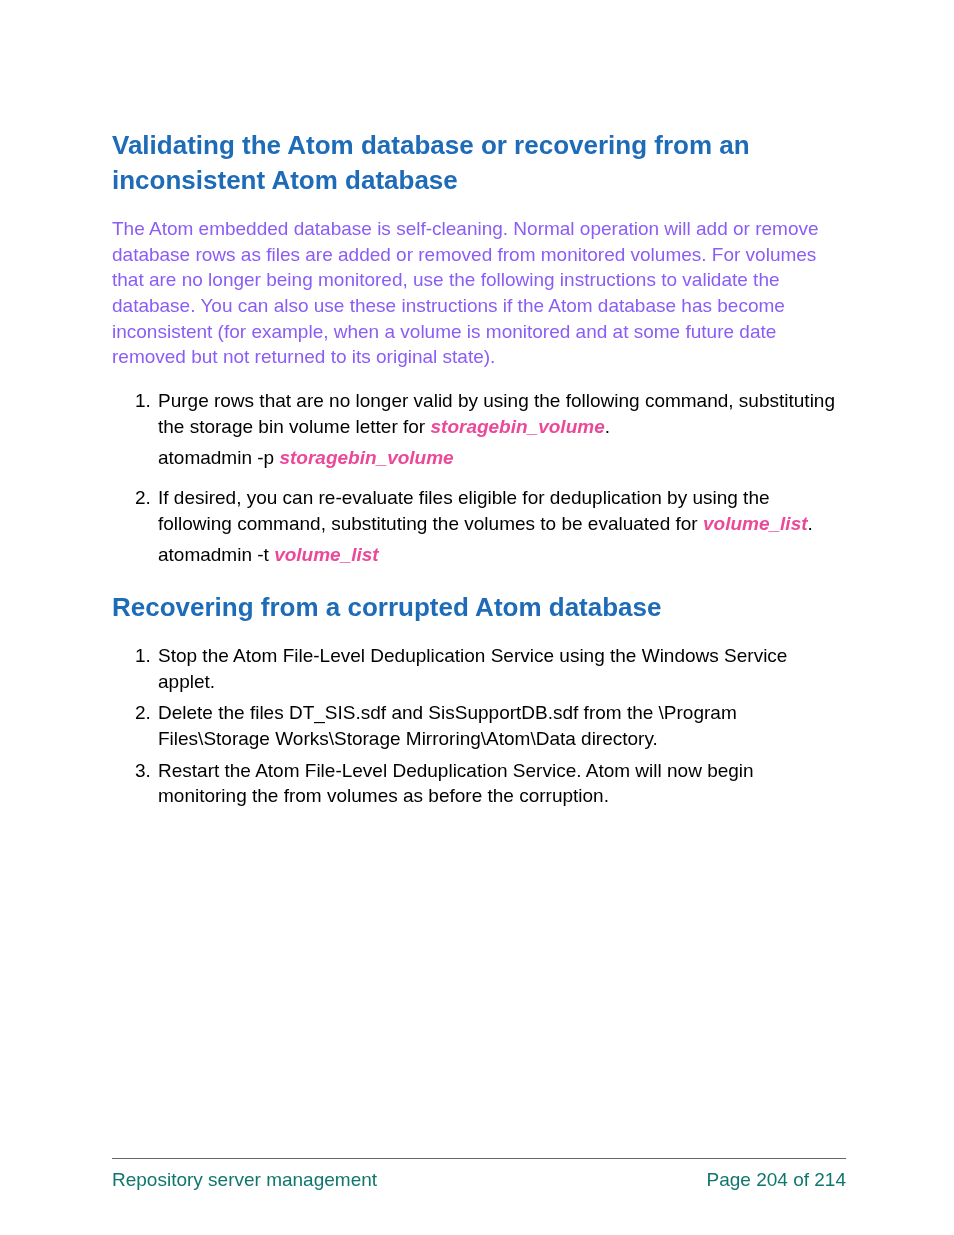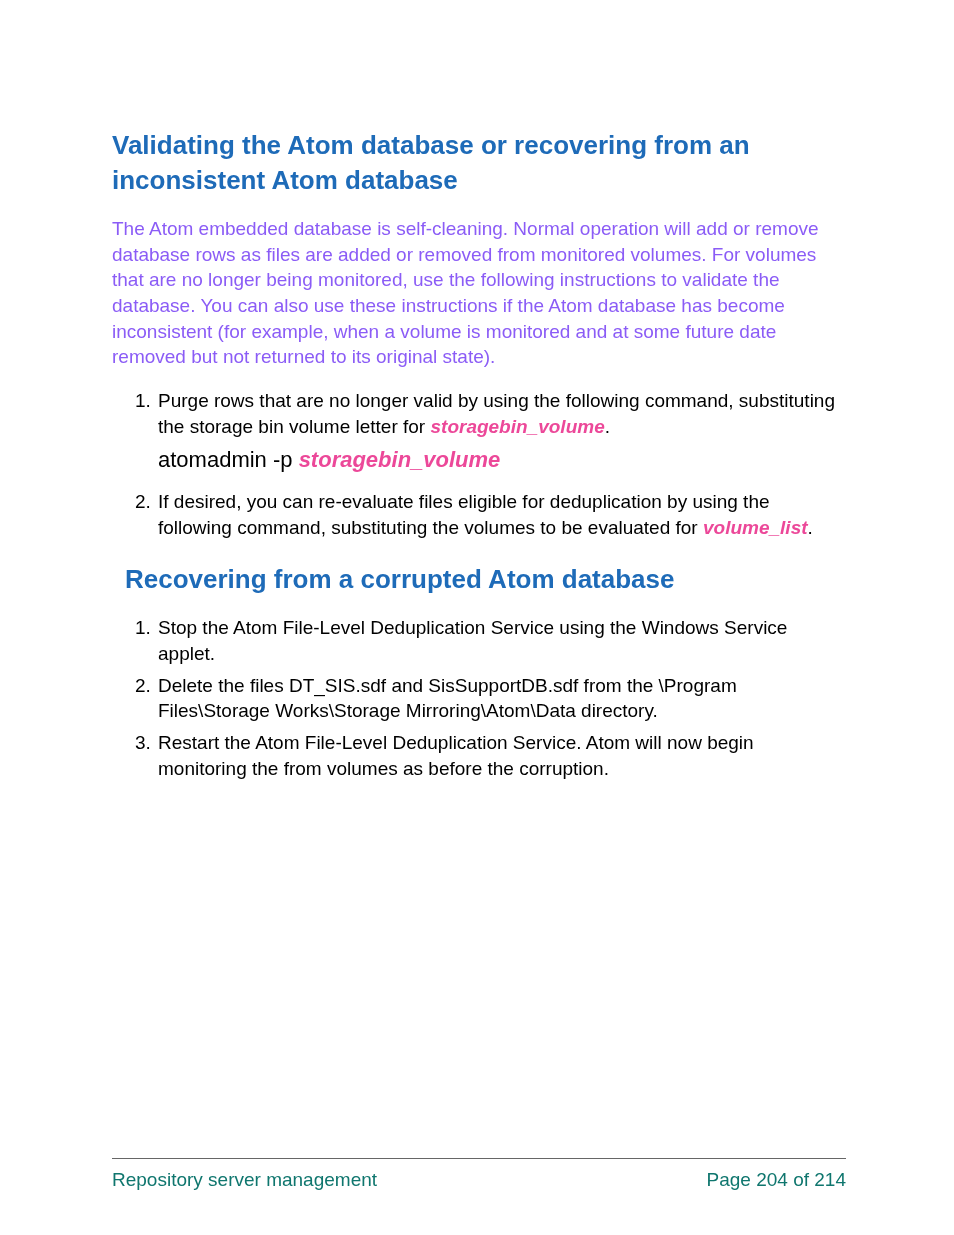--- a/index.html
+++ b/index.html
@@ -17,42 +17,41 @@
   }
   h2.section-title {
     color: #1e6bb8;
     font-size: 26px;
     font-weight: 700;
     margin: 0 0 18px 0;
     line-height: 1.35;
   }
   h2.section-title.second {
     margin-top: 22px;
-    margin-left: 13px;
   }
   p.body {
     font-size: 19px;
     line-height: 1.35;
     margin: 0 0 18px 0;
     color: #8b5cf6;
   }
   ol.steps {
     margin: 0 0 6px 0;
     padding-left: 44px;
     font-size: 19px;
     line-height: 1.35;
   }
   ol.steps > li {
     padding-left: 2px;
     margin-bottom: 6px;
   }
   ol.steps.tight > li { margin-bottom: 6px; }
   .cmd-line {
     margin: 6px 0 14px 0;
-    font-size: 22px;
+    font-size: 19px;
   }
   .param {
     color: #ec4899;
     font-style: italic;
     font-weight: 700;
   }
   .footer {
     position: absolute;
     left: 112px; right: 108px;
     bottom: 44px;
@@ -80,20 +79,23 @@
 
   <ol class="steps">
     <li>
       <span>Purge rows that are no longer valid by using the following command, substituting the storage bin volume letter for </span><span class="param">storagebin_volume</span><span>.</span>
       <div class="cmd-line">
         <span>atomadmin -p </span><span class="param">storagebin_volume</span>
       </div>
     </li>
     <li>
       <span>If desired, you can re-evaluate files eligible for deduplication by using the following command, substituting the volumes to be evaluated for </span><span class="param">volume_list</span><span>.</span>
+      <div class="cmd-line">
+        <span>atomadmin -t </span><span class="param">volume_list</span>
+      </div>
     </li>
   </ol>
 
   <h2 class="section-title second">Recovering from a corrupted Atom database</h2>
 
 
   <ol class="steps tight">
     <li>Stop the Atom File-Level Deduplication Service using the Windows Service applet.</li>
     <li>Delete the files DT_SIS.sdf and SisSupportDB.sdf from the \Program Files\Storage Works\Storage Mirroring\Atom\Data directory.</li>
     <li>Restart the Atom File-Level Deduplication Service. Atom will now begin monitoring the from volumes as before the corruption.</li>

